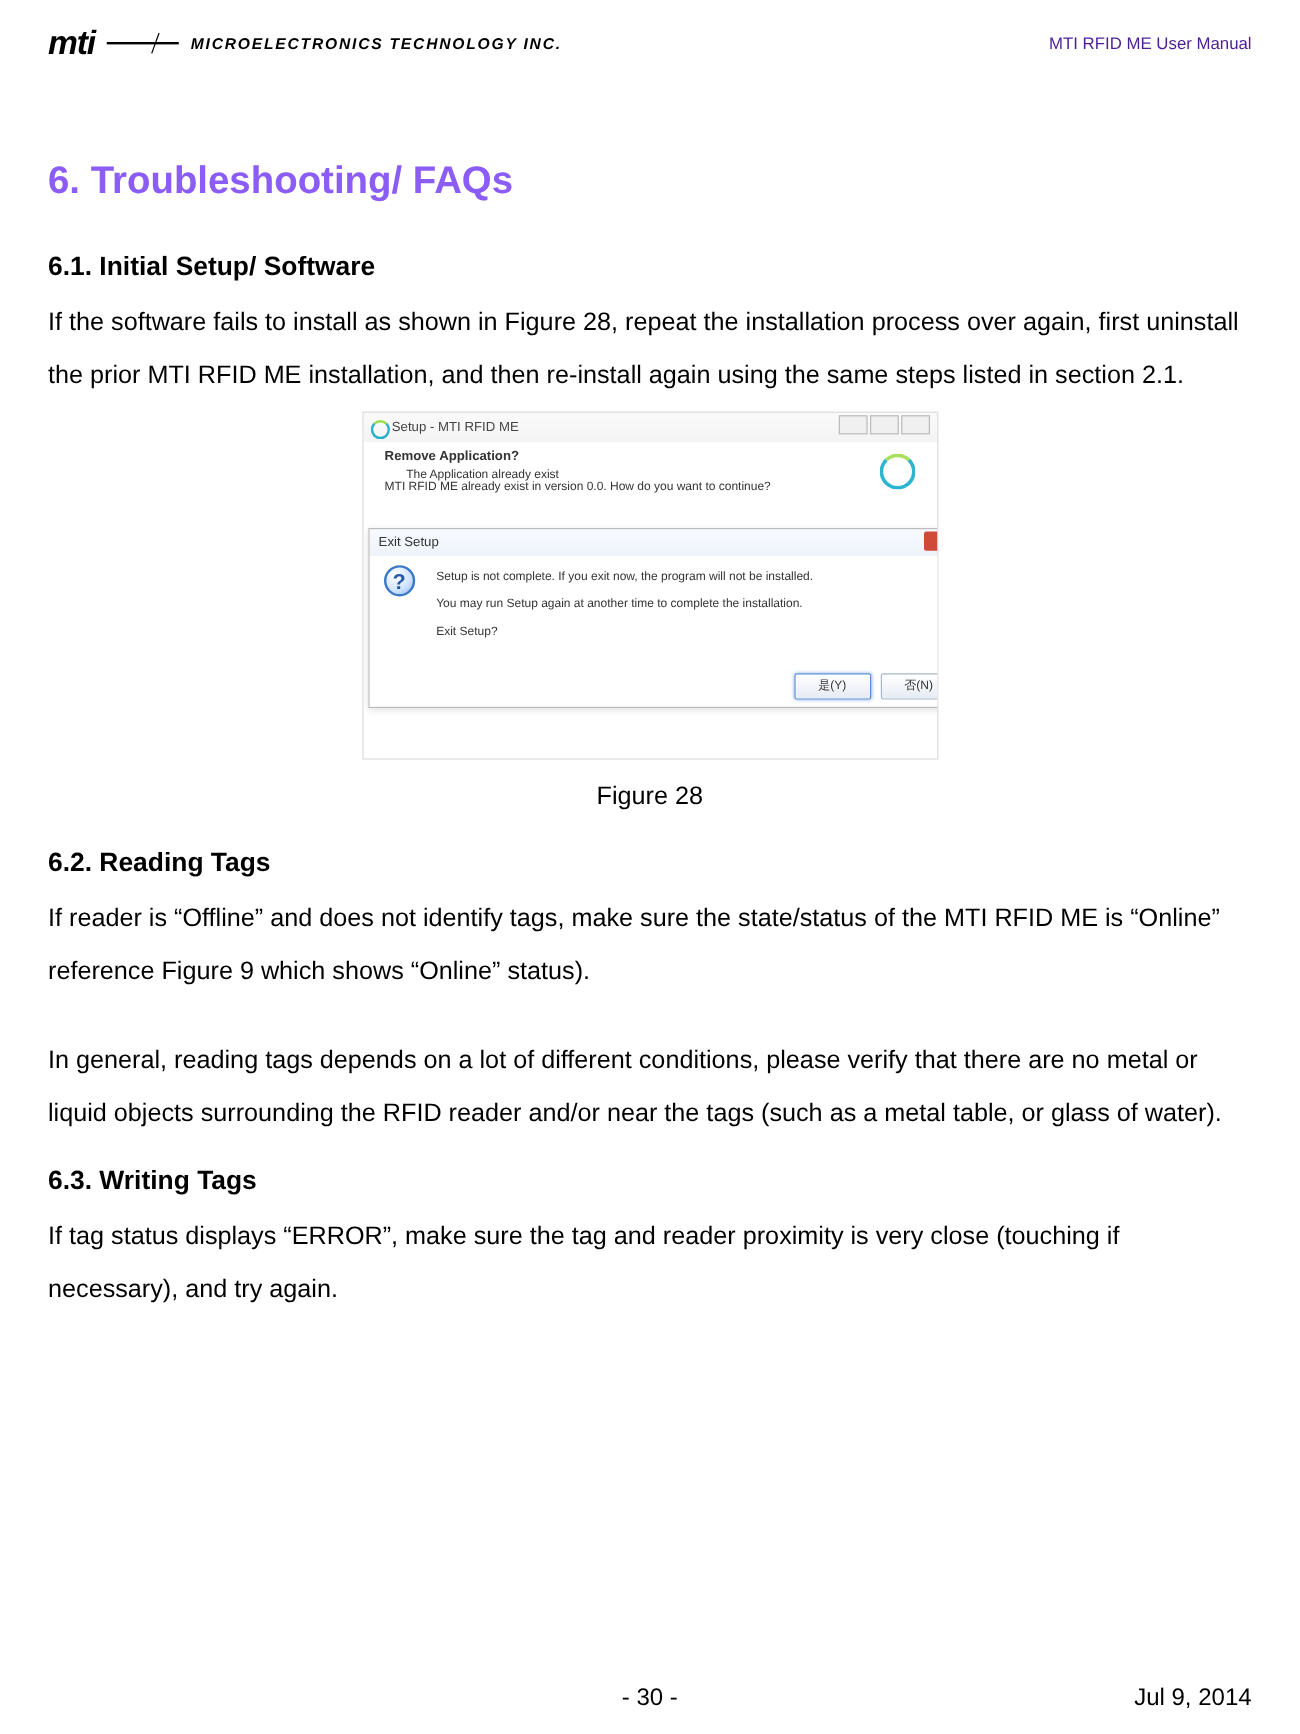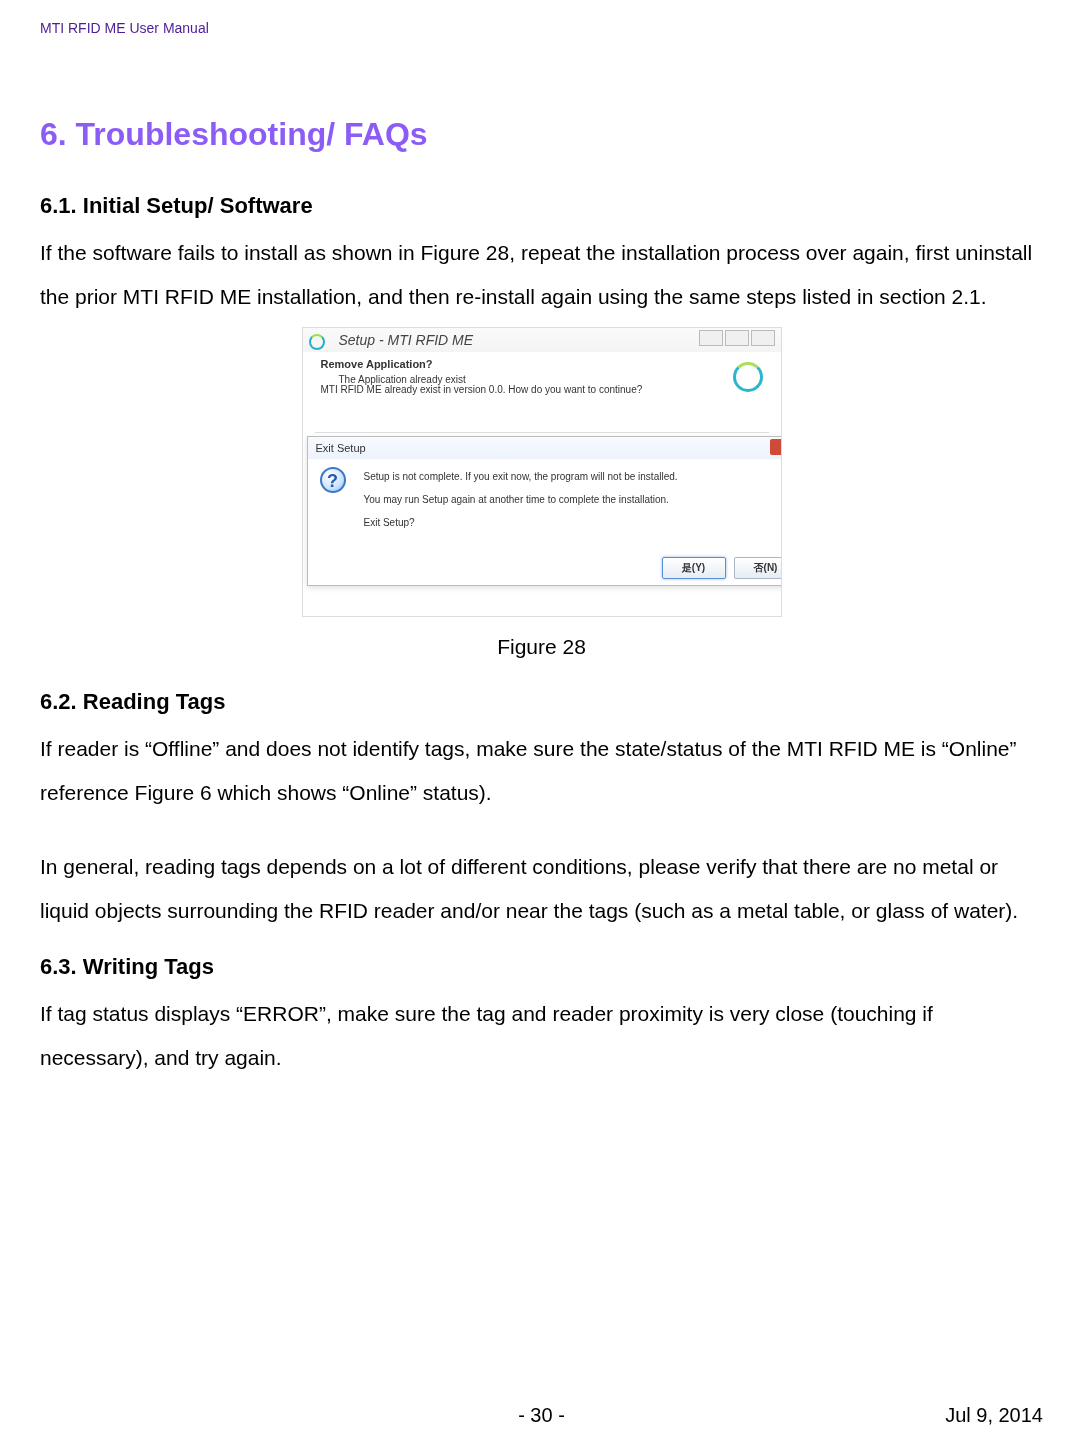--- a/index.html
+++ b/index.html
@@ -87,24 +87,23 @@
       font-size: 10px;
       color: #333;
       text-align: left;
       overflow: hidden;
     }
     .win-titlebar {
       position: absolute;
       top: 0; left: 0; right: 0;
       height: 24px;
       line-height: 24px;
-      padding-left: 36px;
-      font-size: 14px;
+      padding-left: 24px;
+      font-size: 11px;
       color: #444;
-      font-style: italic;
     }
     .win-titlebar::before {
       content: "";
       position: absolute;
       left: 6px; top: 6px;
       width: 12px; height: 12px;
       border: 2px solid #29b0c9;
       border-top-color: #9de04a;
       border-radius: 50%;
     }
@@ -139,21 +138,21 @@
       border-top-color: #a8e05d;
       border-radius: 50%;
     }
     .inner-hr {
       position: absolute;
       left: 12px; right: 12px; top: 104px;
       height: 1px; background: #ddd;
     }
     .exit-dialog {
       position: absolute;
-      left: 4px; right: -28px; top: 108px;
+      left: 4px; right: -28px; top: 96px;
       height: 150px;
       border: 1px solid #bcbcbc;
       background: linear-gradient(180deg,#f7faff 0,#eef3fb 22px,#fff 22px);
       box-shadow: 0 2px 6px rgba(0,0,0,.12);
     }
     .exit-titlebar {
       height: 22px; line-height: 22px;
       font-size: 11px; padding-left: 8px; color: #333;
       position: relative;
     }
@@ -172,21 +171,21 @@
       background: radial-gradient(circle at 35% 30%, #fff, #cfe3ff 60%, #8ab6ee);
       color: #2559a6;
       font-weight: 700;
       font-size: 18px;
       text-align: center;
       line-height: 24px;
     }
     .exit-buttons {
       position: absolute;
       bottom: 6px; right: 10px;
-      display: flex; gap: 8px; font-weight: bold;
+      display: flex; gap: 8px;
     }
     .dlg-btn {
       width: 64px; height: 22px;
       border: 1px solid #a9b5c8;
       background: linear-gradient(#fff,#e6ecf4);
       font-size: 10px;
       border-radius: 2px;
       text-align: center;
       line-height: 20px;
     }
@@ -204,20 +203,25 @@
       justify-content: space-between;
       align-items: center;
       font-size: 20px;
     }
     .footer .center { position: absolute; left:0; right:0; text-align:center; }
   </style>
 </head>
 <body>
 
 <div class="header">
+  <div class="logo-area">
+    <span class="logo-mti">mti</span>
+    <span class="logo-line"></span>
+    <span class="logo-sub">MICROELECTRONICS TECHNOLOGY INC.</span>
+  </div>
   <div class="doc-title">MTI RFID ME User Manual</div>
 </div>
 
 <h1 class="section-title">6. Troubleshooting/ FAQs</h1>
 
 <h2 class="subsection-title">6.1. Initial Setup/ Software</h2>
 <p class="body-text">If the software fails to install as shown in Figure 28, repeat the installation process over again, first uninstall the prior MTI RFID ME installation, and then re-install again using the same steps listed in section 2.1.</p>
 
 <div class="figure-block">
   <div class="figure-img">
@@ -251,21 +255,21 @@
       <div class="exit-buttons">
         <div class="dlg-btn primary">是(Y)</div>
         <div class="dlg-btn">否(N)</div>
       </div>
     </div>
   </div>
   <div class="figure-caption">Figure 28</div>
 </div>
 
 <h2 class="subsection-title">6.2. Reading Tags</h2>
-<p class="body-text">If reader is “Offline” and does not identify tags, make sure the state/status of the MTI RFID ME is “Online” reference Figure 6 which shows “Online” status).</p>
+<p class="body-text">If reader is “Offline” and does not identify tags, make sure the state/status of the MTI RFID ME is “Online” reference Figure 9 which shows “Online” status).</p>
 <div style="height:30px"></div>
 <p class="body-text">In general, reading tags depends on a lot of different conditions, please verify that there are no metal or liquid objects surrounding the RFID reader and/or near the tags (such as a metal table, or glass of water).</p>
 
 <h2 class="subsection-title" style="margin-top:20px">6.3. Writing Tags</h2>
 <p class="body-text">If tag status displays “ERROR”, make sure the tag and reader proximity is very close (touching if necessary), and try again.</p>
 
 <div class="footer">
   <span></span>
   <span class="center">-  30  -</span>
   <span>Jul  9,  2014</span>

